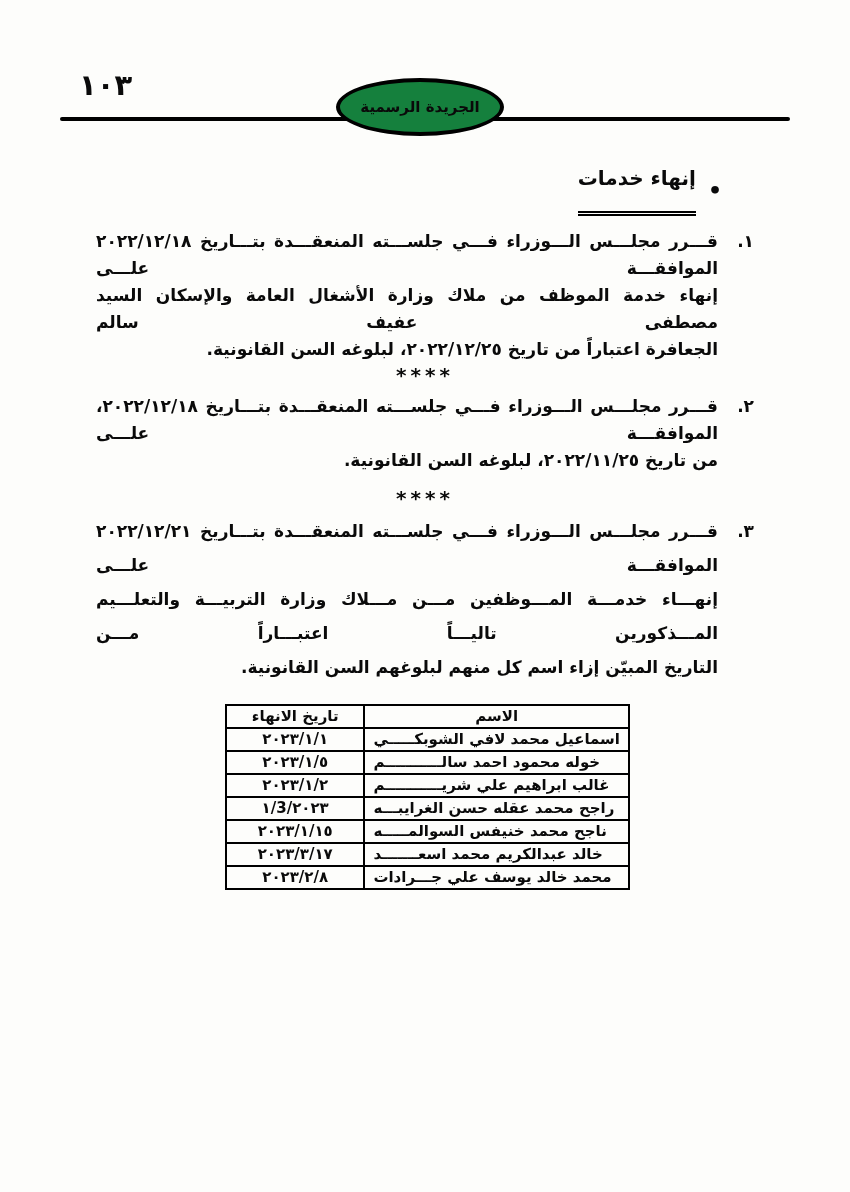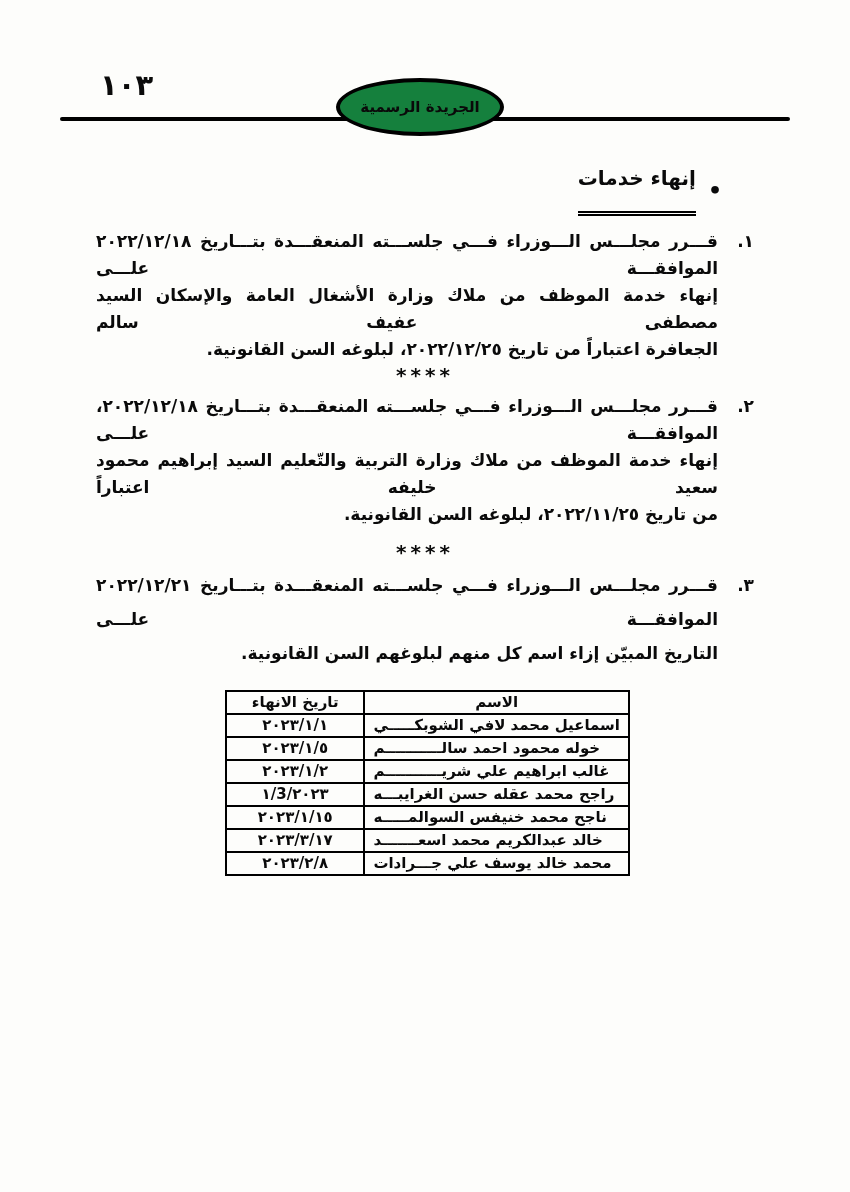--- a/index.html
+++ b/index.html
@@ -8,21 +8,21 @@
     width: 850px; height: 1192px;
     background: #fdfdfb;
     color: #0a0a0a;
     font-family: "DejaVu Sans", sans-serif;
     position: relative;
     overflow: hidden;
   }
 
   
   .page-number {
-    position: absolute; top: 68px; left: 100px;
+    position: absolute; top: 68px; left: 79px;
     font-size: 29px; font-weight: bold; direction: rtl;
     letter-spacing: 2px;
   }
   .header-rule {
     position: absolute; top: 117px; left: 60px;
     width: 730px; height: 4px; background: #000; border-radius: 3px;
   }
   .gazette-oval {
     position: absolute; top: 78px; left: 336px;
     width: 168px; height: 58px;
@@ -107,31 +107,31 @@
       <div class="line last">الجعافرة اعتباراً من تاريخ ٢٠٢٢/١٢/٢٥، لبلوغه السن القانونية.</div>
     </div>
   </div>
 
   <div class="separator">****</div>
 
   <div class="decision">
     <span class="decision-number">٢.</span>
     <div class="decision-body">
       <div class="line">قـــرر مجلـــس الـــوزراء فـــي جلســـته المنعقـــدة بتـــاريخ ٢٠٢٢/١٢/١٨، الموافقـــة علـــى</div>
-      <div class="line">إنهاء خدمة الموظف من ملاك وزارة التربية والتّعليم السيد إبراهيم محمود سعيد خليفه اعتباراً</div>
       <div class="line last">من تاريخ ٢٠٢٢/١١/٢٥، لبلوغه السن القانونية.</div>
     </div>
   </div>
 
   <div class="separator second">****</div>
 
   <div class="decision wide">
     <span class="decision-number">٣.</span>
     <div class="decision-body">
       <div class="line">قـــرر مجلـــس الـــوزراء فـــي جلســـته المنعقـــدة بتـــاريخ ٢٠٢٢/١٢/٢١ الموافقـــة علـــى</div>
+      <div class="line">إنهـــاء خدمـــة المـــوظفين مـــن مـــلاك وزارة التربيـــة والتعلـــيم المـــذكورين تاليـــاً اعتبـــاراً مـــن</div>
       <div class="line last">التاريخ المبيّن إزاء اسم كل منهم لبلوغهم السن القانونية.</div>
     </div>
   </div>
 
   <table class="roster-table">
     <tbody>
         <tr>
       <th class="col-name">الاسم</th>
       <th class="col-date">تاريخ الانهاء</th>
     </tr>

